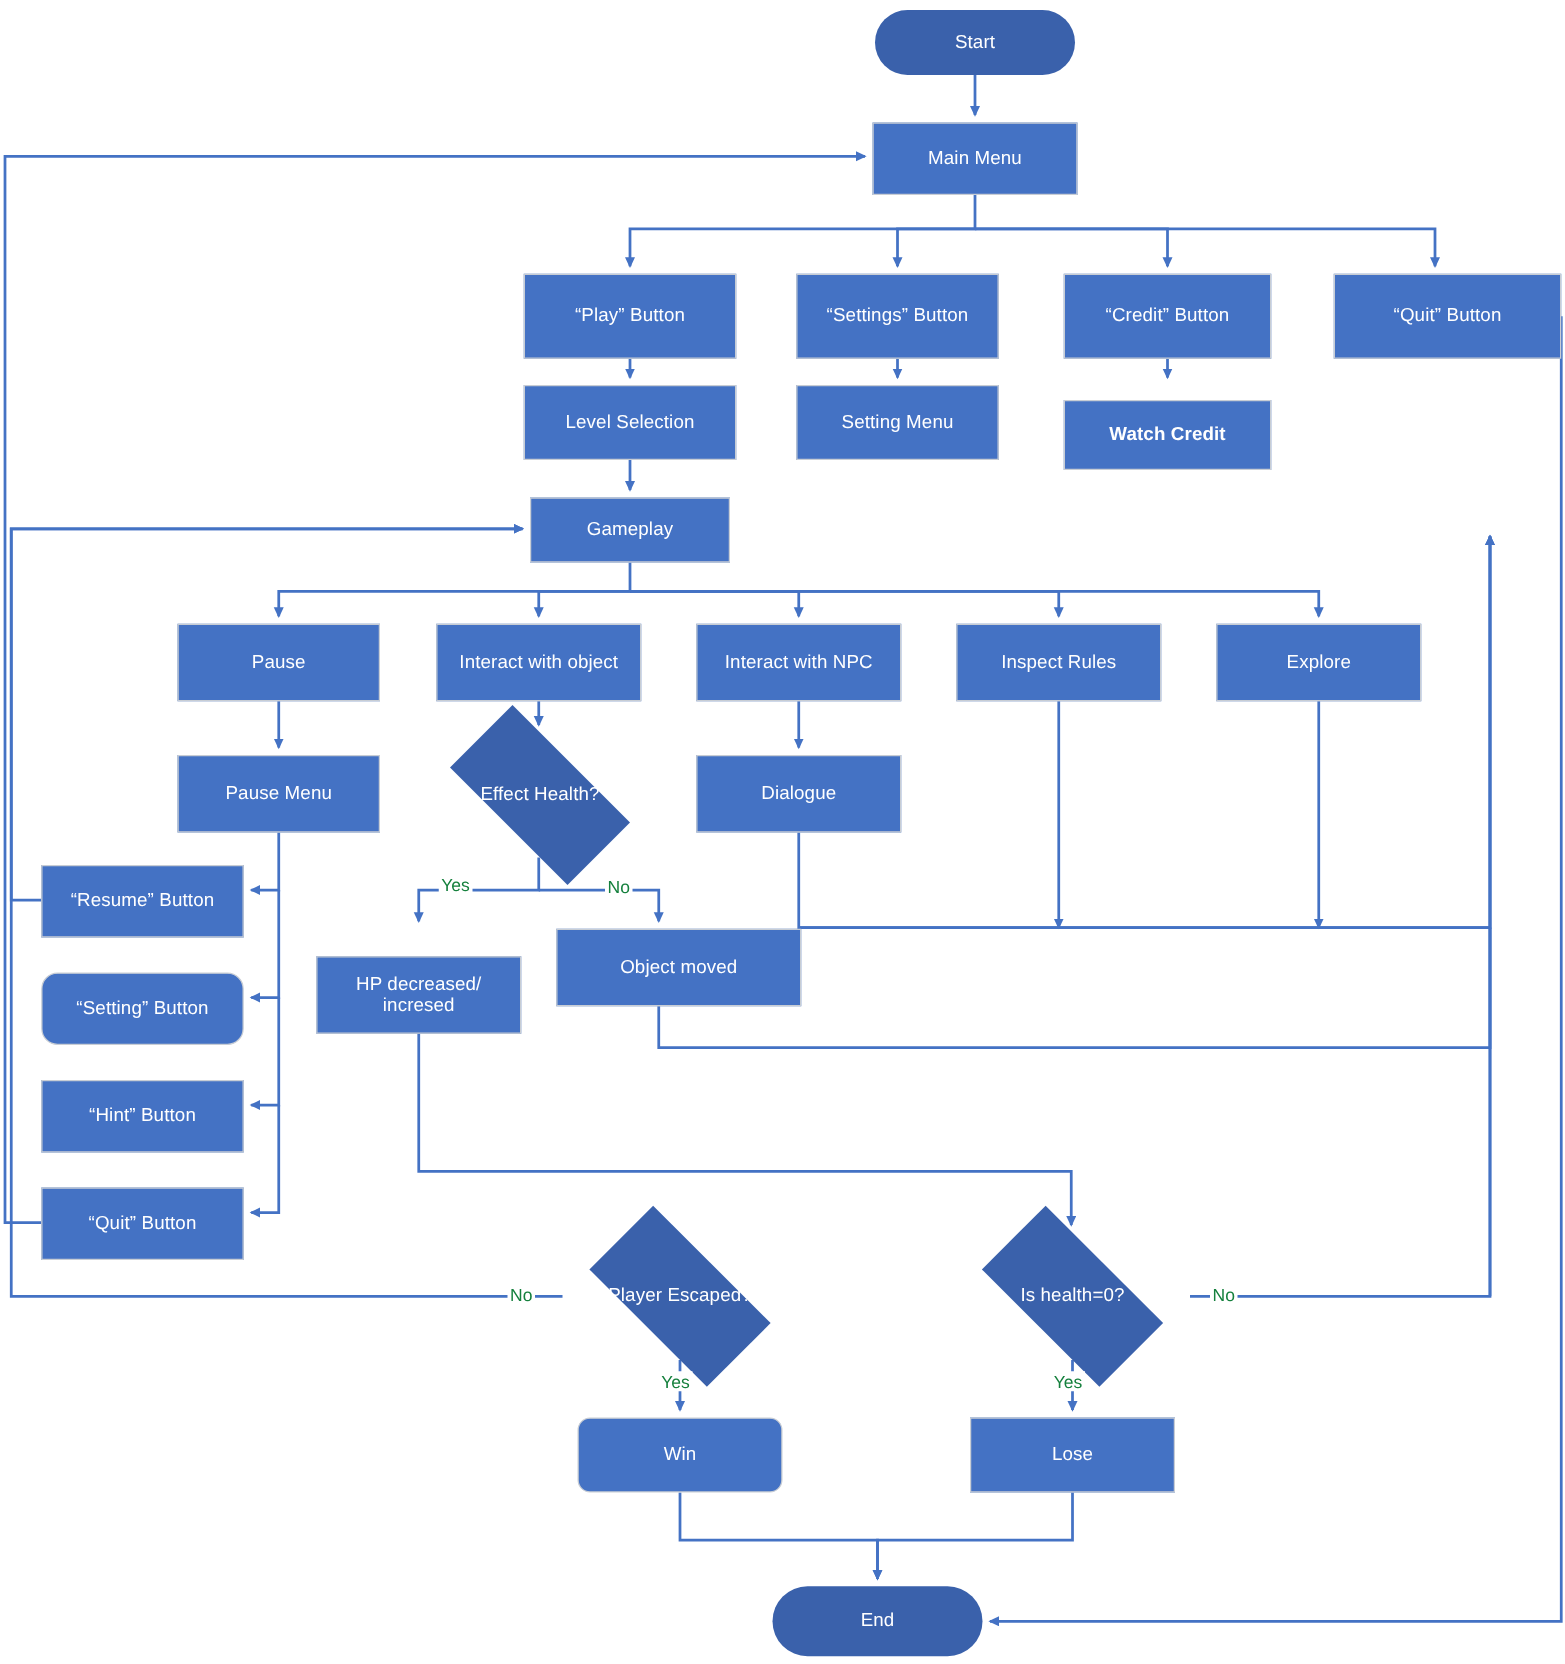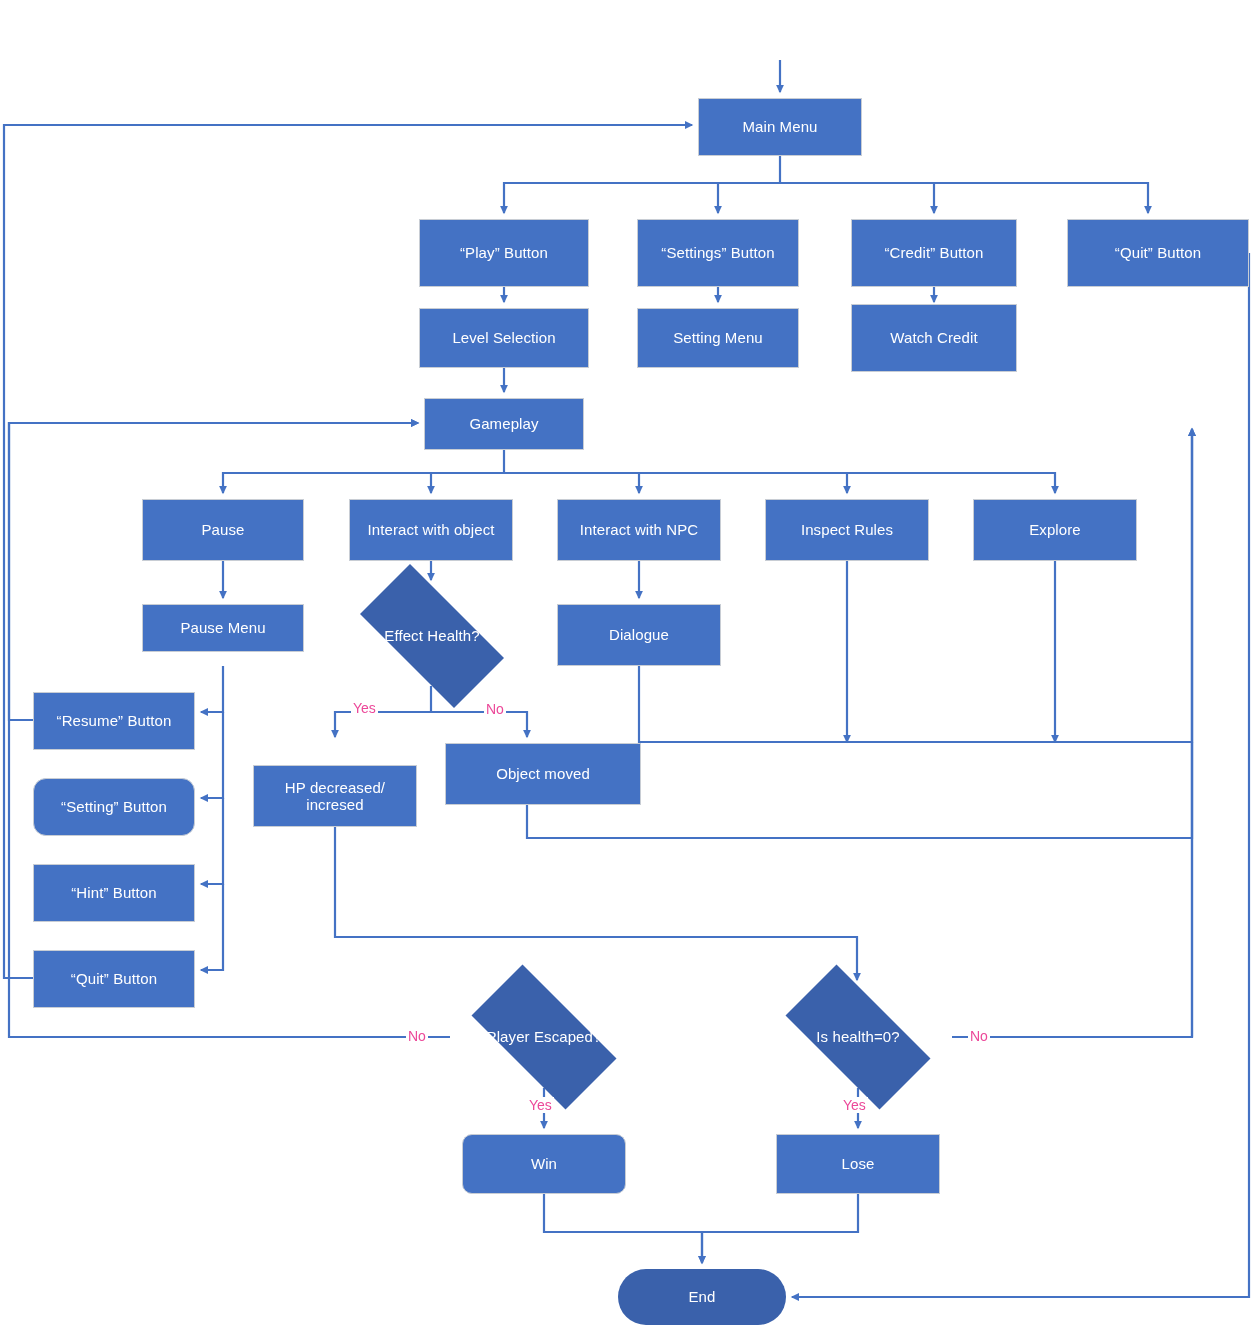--- a/index.html
+++ b/index.html
@@ -8,21 +8,21 @@
   #wires{position:absolute;left:0;top:0;width:1252px;height:1331px;}
   .node{position:absolute;box-sizing:border-box;display:flex;align-items:center;
         justify-content:center;text-align:center;color:#ffffff;line-height:1.15;
         font-size:15px;letter-spacing:.1px;}
   .proc{background:#4472c4;border:1px solid #c8cdd4;}
   .term{background:#3a61ab;border-radius:999px;}
   .dec{color:#fff;}
   .dec .decbox{position:absolute;left:0;top:0;width:100%;height:100%;
        background:#3a61ab;transform:rotate(45deg) scale(.7071);}
   .dec .dectxt{position:relative;z-index:2;width:100%;}
-  .elabel{position:absolute;color:#ec4899;font-size:14px;background:#ffffff;
+  .elabel{position:absolute;color:#15803d;font-size:14px;background:#ffffff;
           padding:0 2px;white-space:nowrap;}
 </style>
 </head>
 <body>
 
 <div id="stage">
 
   <svg id="wires" viewBox="0 0 1252 1331">
     <defs>
       <marker id="ah" markerWidth="10" markerHeight="10" refX="7.2" refY="4" orient="auto" markerUnits="userSpaceOnUse">
@@ -67,20 +67,23 @@
       <path d="M858,1194 L858,1232 L702,1232 L702,1263"></path>
       <path d="M544,1194 L544,1232 L702,1232 L702,1263"></path>
       <path d="M1249,253 L1249,1297 L792,1297"></path>
     </g>
     <g fill="none" stroke="#4472c4" stroke-width="2.2">
       <path d="M1192,742 L1192,1037"></path>
       <path d="M639,742 L1192,742"></path>
     </g>
   </svg>
 
+  <div class="node term" style="left:700px;top:8px;width:160px;height:52px;">
+    <span>Start</span>
+  </div>
 
   <div class="node proc" style="left:698px;top:98px;width:164px;height:58px;">
     <span>Main Menu</span>
   </div>
 
   <div class="node proc" style="left:419px;top:219px;width:170px;height:68px;">
     <span>“Play” Button</span>
   </div>
 
   <div class="node proc" style="left:637px;top:219px;width:162px;height:68px;">
@@ -96,21 +99,21 @@
   </div>
 
   <div class="node proc" style="left:419px;top:308px;width:170px;height:60px;">
     <span>Level Selection</span>
   </div>
 
   <div class="node proc" style="left:637px;top:308px;width:162px;height:60px;">
     <span>Setting Menu</span>
   </div>
 
-  <div class="node proc" style="left:851px;top:304px;width:166px;height:68px;">
+  <div class="node proc" style="left:851px;top:320px;width:166px;height:56px;font-weight:bold;">
     <span>Watch Credit</span>
   </div>
 
   <div class="node proc" style="left:142px;top:499px;width:162px;height:62px;">
     <span>Pause</span>
   </div>
 
   <div class="node proc" style="left:424px;top:398px;width:160px;height:52px;">
     <span>Gameplay</span>
   </div>
@@ -124,21 +127,21 @@
   </div>
 
   <div class="node proc" style="left:765px;top:499px;width:164px;height:62px;">
     <span>Inspect Rules</span>
   </div>
 
   <div class="node proc" style="left:973px;top:499px;width:164px;height:62px;">
     <span>Explore</span>
   </div>
 
-  <div class="node proc" style="left:142px;top:604px;width:162px;height:48px;">
+  <div class="node proc" style="left:142px;top:604px;width:162px;height:62px;">
     <span>Pause Menu</span>
   </div>
 
   <div class="node dec" style="left:338px;top:586px;width:188px;height:100px;">
     <div class="decbox"></div>
     <span class="dectxt">Effect Health?</span>
   </div>
 
   <div class="node proc" style="left:557px;top:604px;width:164px;height:62px;">
     <span>Dialogue</span>

